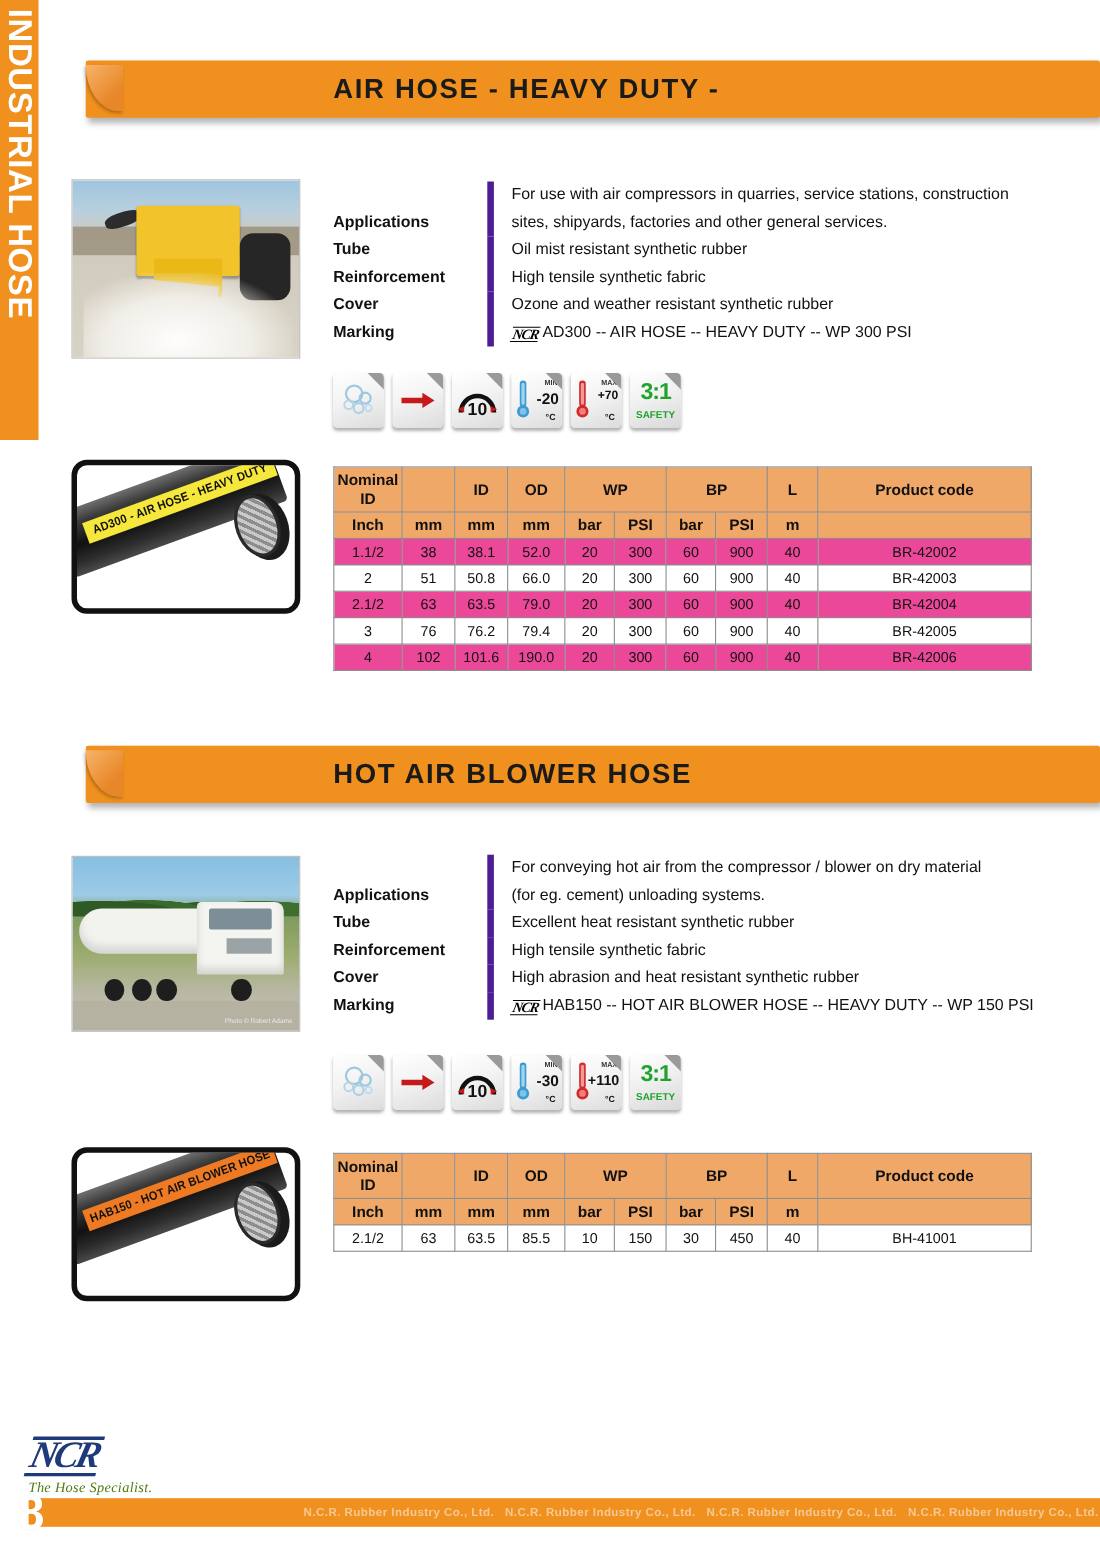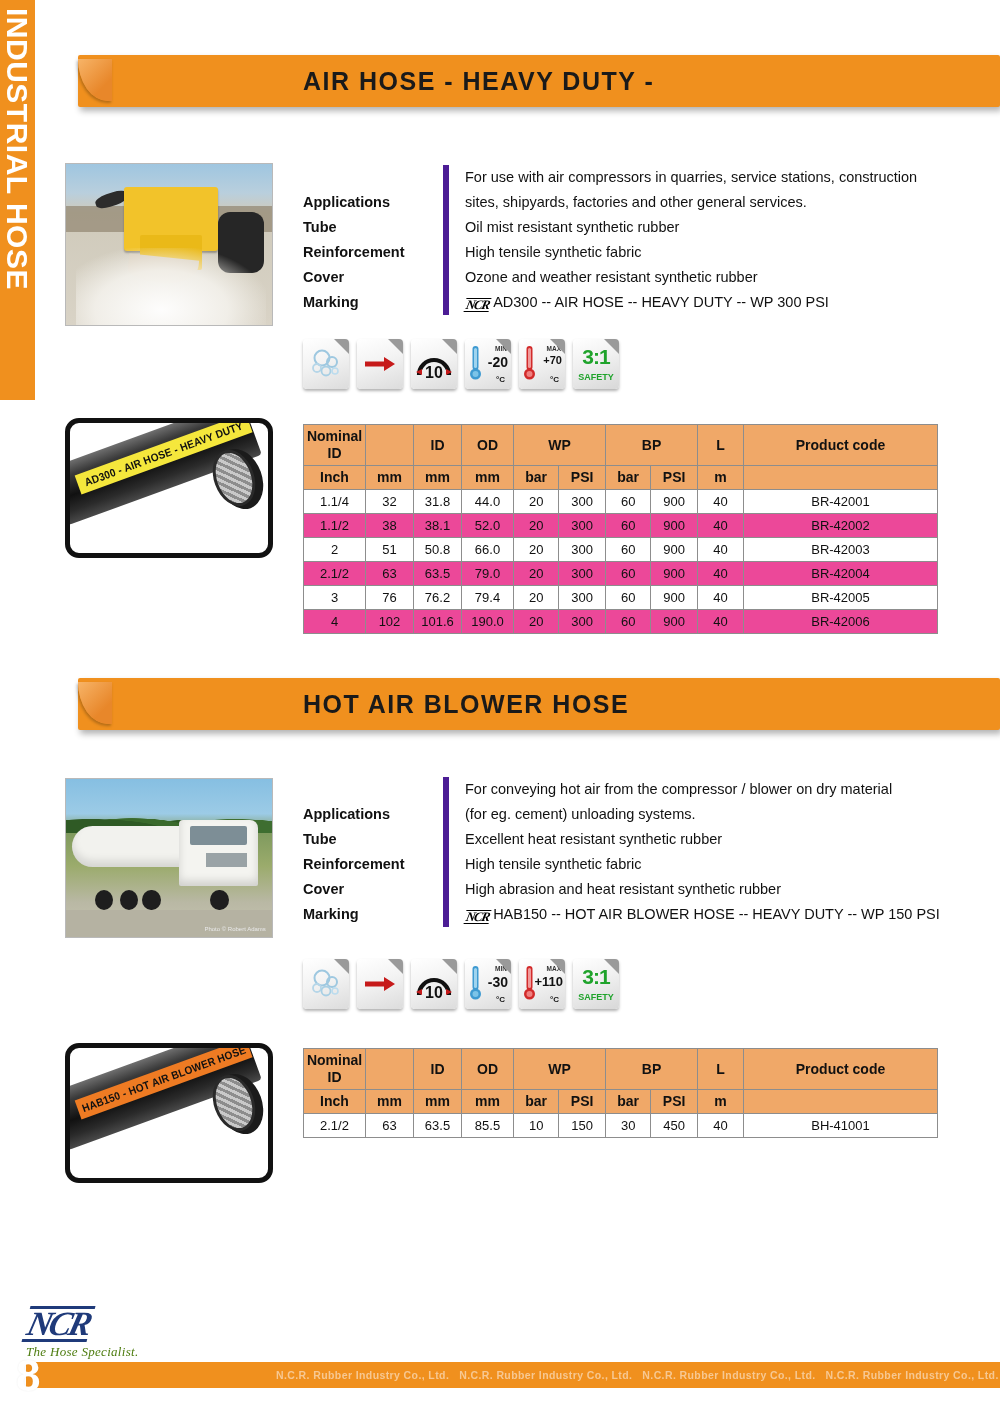--- a/index.html
+++ b/index.html
@@ -341,32 +341,20 @@
         <th>mm</th>
         <th>bar</th>
         <th>PSI</th>
         <th>bar</th>
         <th>PSI</th>
         <th>m</th>
         <th style="background:#F0A868;"></th>
       </tr>
     </thead>
     <tbody id="tbody-1">
-        <tr class="plain">
-          <td>1.1/4</td>
-          <td>32</td>
-          <td>31.8</td>
-          <td>44.0</td>
-          <td>20</td>
-          <td>300</td>
-          <td>60</td>
-          <td>900</td>
-          <td>40</td>
-          <td class="code">BR-42001</td>
-        </tr>
         <tr class="alt">
           <td>1.1/2</td>
           <td>38</td>
           <td>38.1</td>
           <td>52.0</td>
           <td>20</td>
           <td>300</td>
           <td>60</td>
           <td>900</td>
           <td>40</td>

